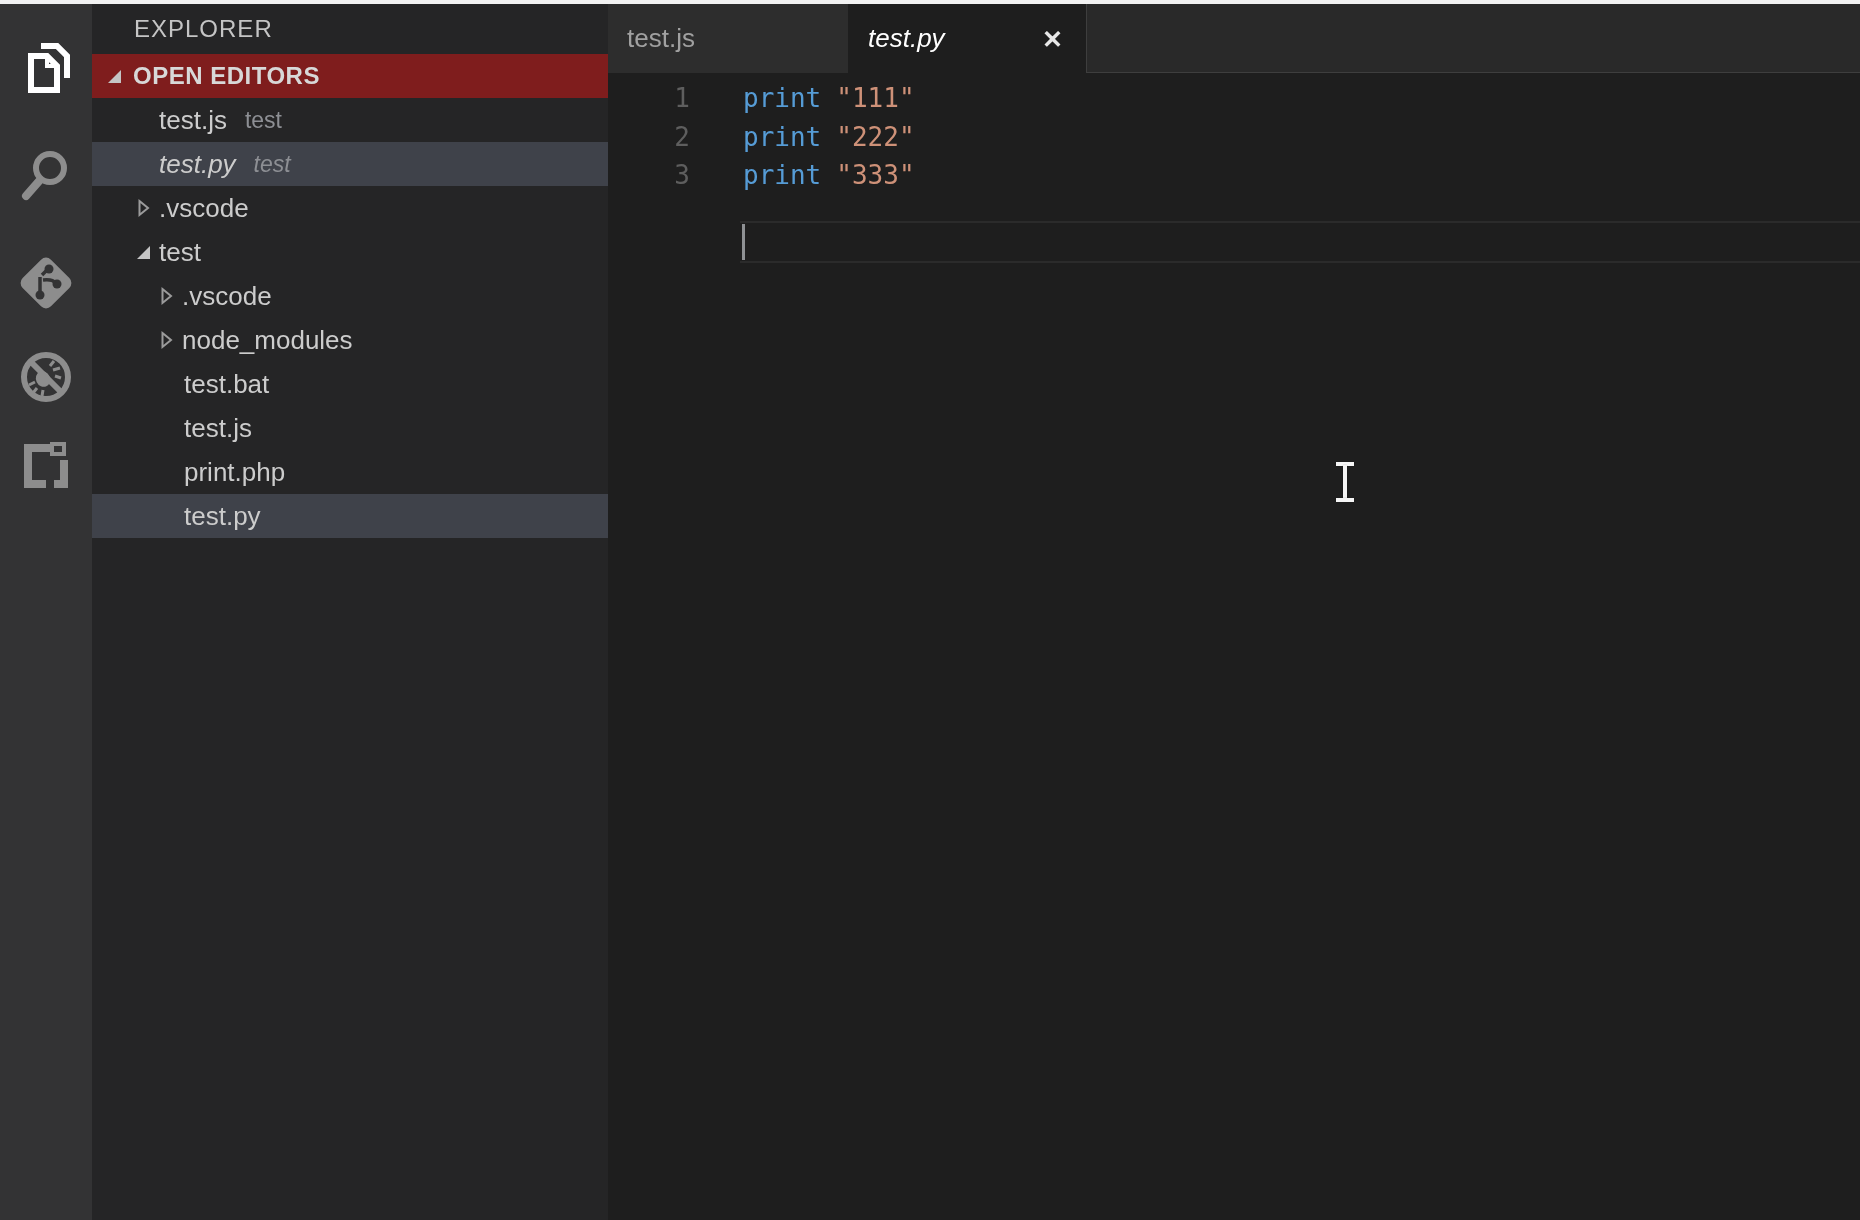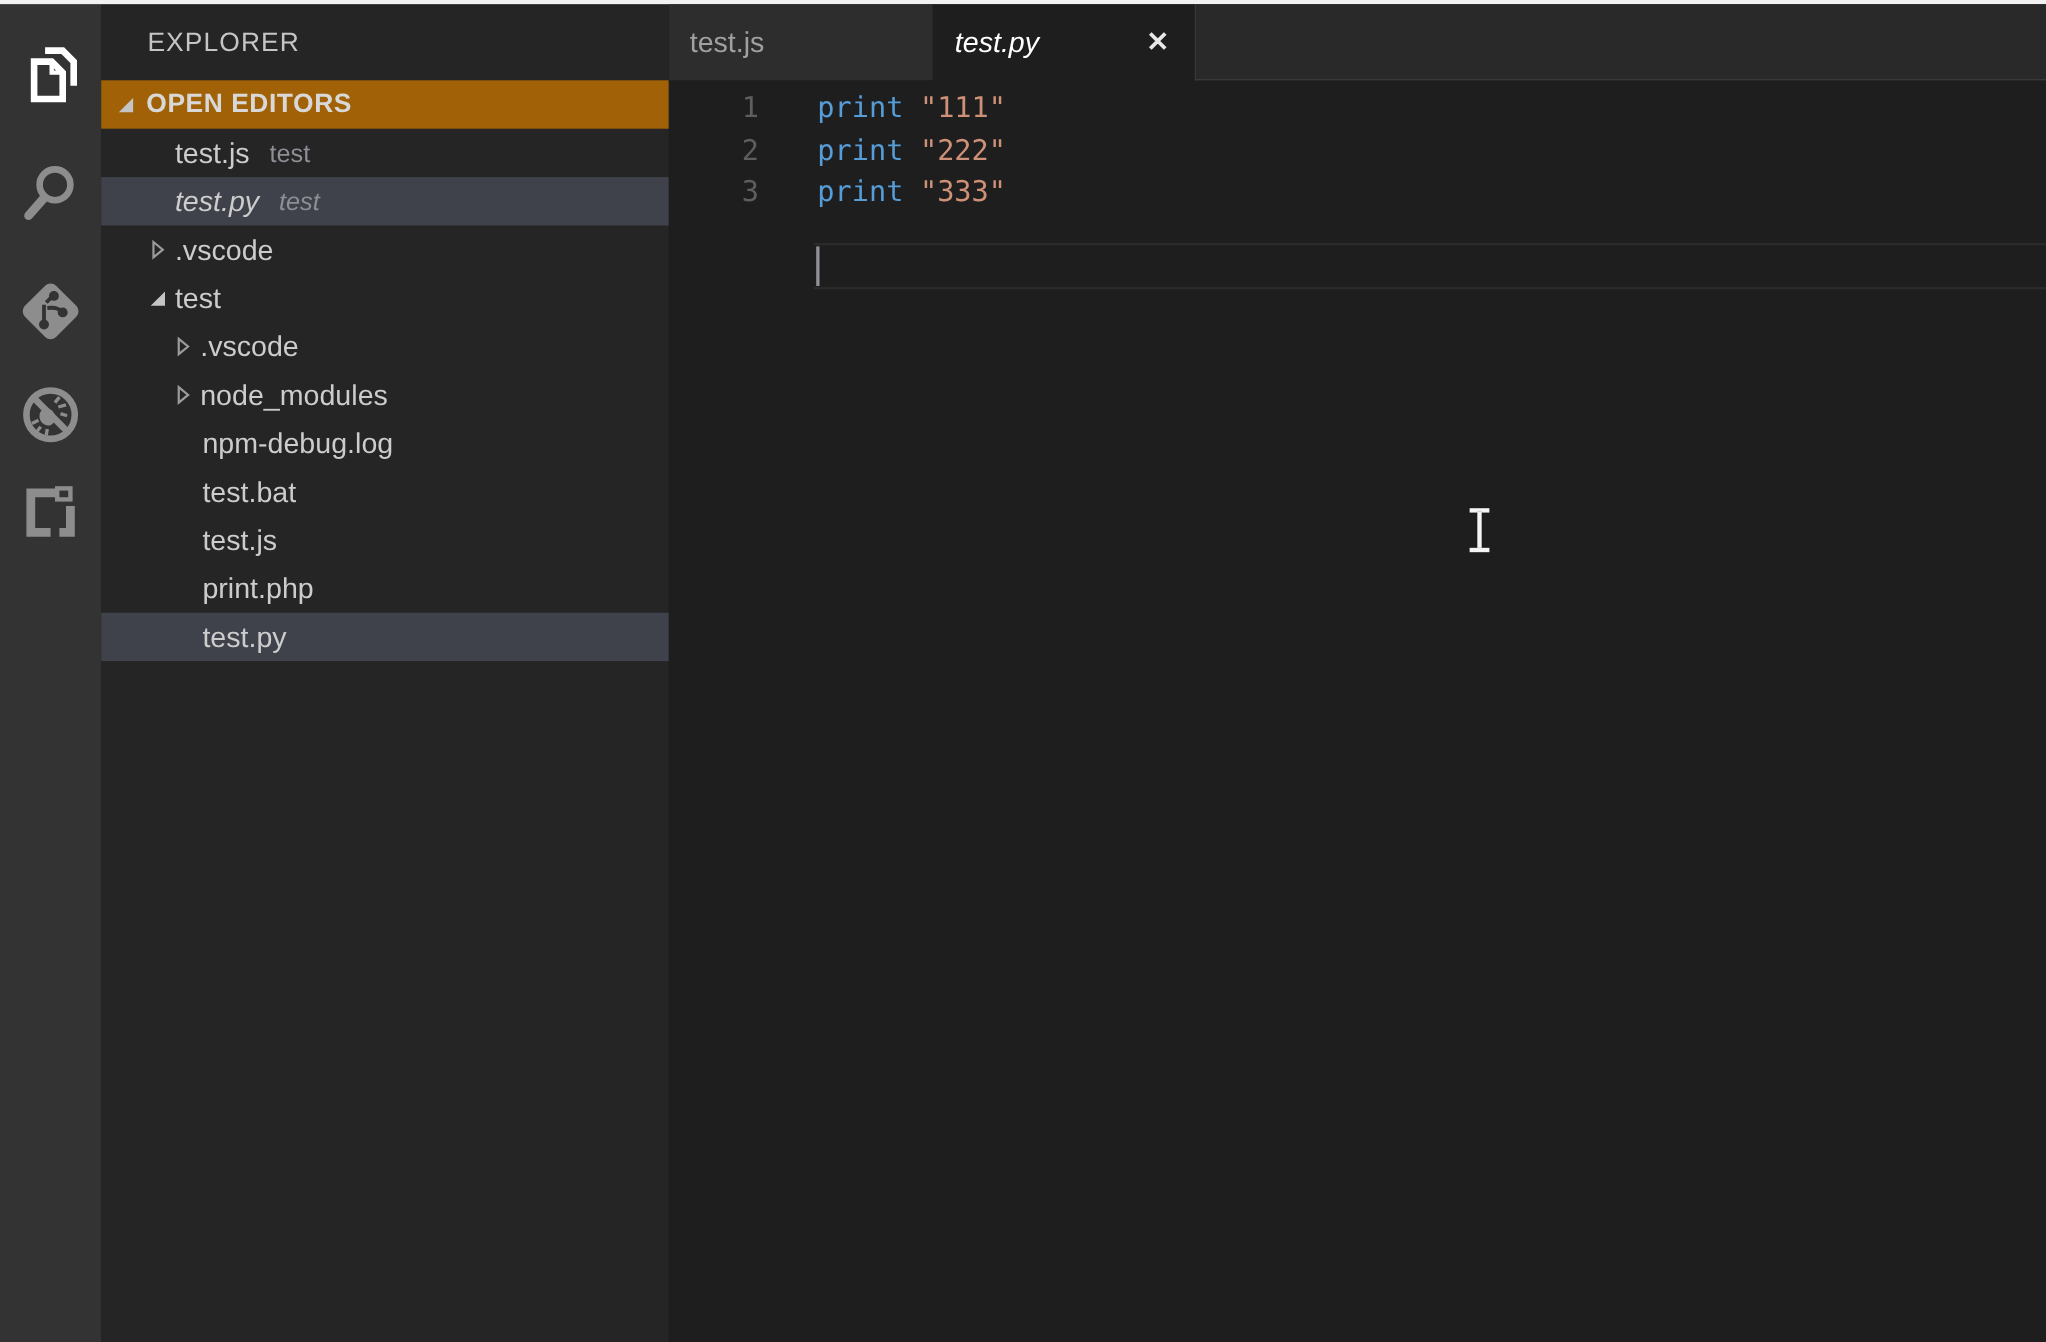--- a/index.html
+++ b/index.html
@@ -14,23 +14,23 @@
   
   .top-strip { position:absolute; left:0; top:0; width:1860px; height:4px; background:#f2f2f2; }
 
   
   .activity-bar { position:absolute; left:0; top:4px; width:92px; height:1216px; background:#333334; }
   .ab-item { position:absolute; left:0; width:92px; height:92px; display:flex; align-items:center; justify-content:center; cursor:pointer; }
   .ab-item svg { display:block; }
 
   
   .sidebar { position:absolute; left:92px; top:4px; width:516px; height:1216px; background:#252526; color:#cccccc; }
-  .sidebar-title { height:69px; display:flex; align-items:center; padding-left:42px; font-size:24px; color:#c5c5c5; letter-spacing:1px; }
+  .sidebar-title { height:50px; display:flex; align-items:center; padding-left:42px; font-size:24px; color:#c5c5c5; letter-spacing:1px; }
   .row { height:44px; display:flex; align-items:center; font-size:26px; color:#cccccc; white-space:nowrap; cursor:pointer; }
-  .row.section-header { background:#a16207; font-size:24px; font-weight:bold; color:#d8d8d8; padding-left:16px; }
+  .row.section-header { background:#7f1d1d; font-size:24px; font-weight:bold; color:#d8d8d8; padding-left:16px; }
   .row.section-header .lbl { margin-left:12px; letter-spacing:0.5px; }
   .row.selected { background:#3f424a; }
   .row.oe-item { padding-left:67px; }
   .row .desc { margin-left:18px; font-size:23px; color:#8d8f94; }
   .row.preview .nm, .row.preview .desc { font-style:italic; }
   .row.tree-l1 { padding-left:45px; }
   .row.tree-l2 { padding-left:68px; }
   .row.tree-file-l2 { padding-left:92px; }
   .tw-wrap { width:22px; display:flex; align-items:center; flex:none; }
   .tw-expanded { width:0; height:0; border-left:13px solid transparent; border-bottom:13px solid #c5c5c5; }
@@ -155,23 +155,20 @@
   </div>
   <div class="row tree-l2">
     <span class="tw-wrap">
       <svg class="tw-collapsed-svg" width="14" height="20" viewBox="0 0 14 20">
           <path d="M2.5 3 L11 10 L2.5 17 Z" fill="none" stroke="#9b9b9b" stroke-width="2"></path>
         </svg>
     </span>
     <span class="lbl">node_modules</span>
   </div>
   <div class="row tree-file-l2">
-    <span class="lbl">npm-debug.log</span>
-  </div>
-  <div class="row tree-file-l2">
     <span class="lbl">test.bat</span>
   </div>
   <div class="row tree-file-l2">
     <span class="lbl">test.js</span>
   </div>
   <div class="row tree-file-l2">
     <span class="lbl">print.php</span>
   </div>
   <div class="row tree-file-l2 selected">
     <span class="lbl">test.py</span>

